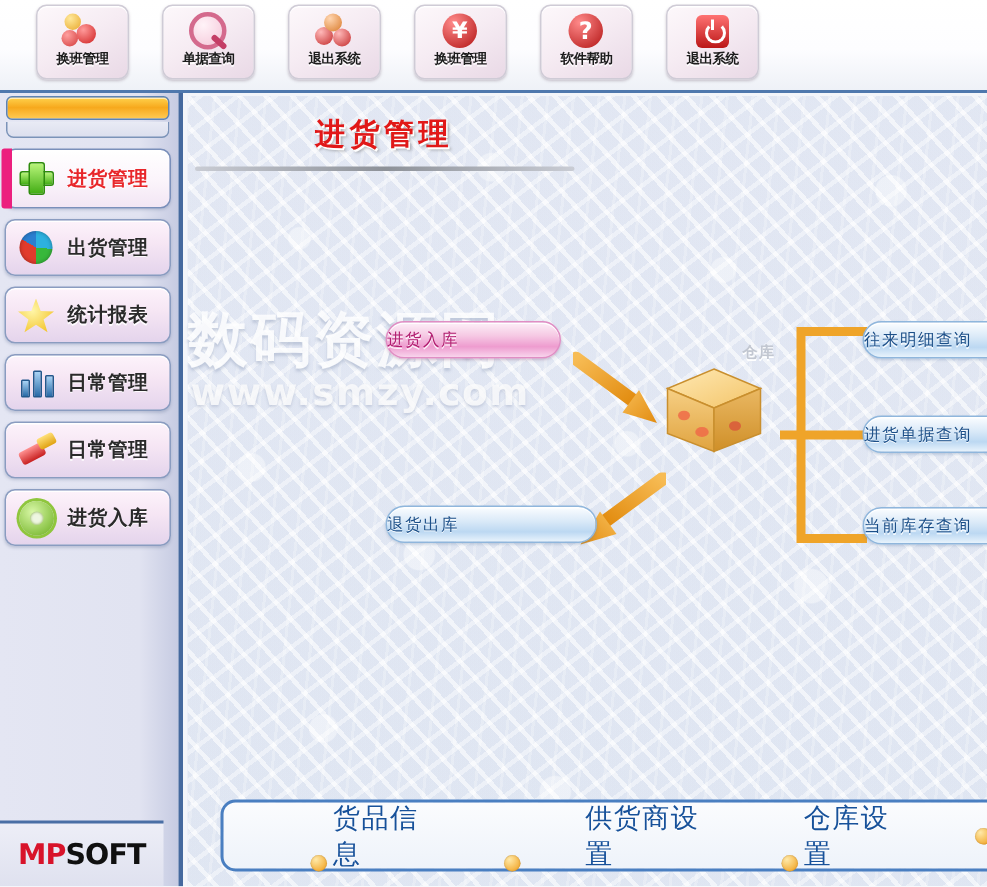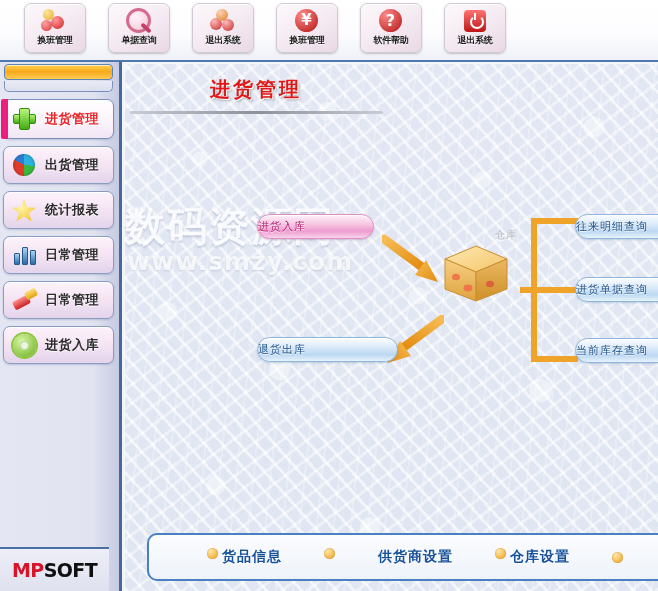--- a/index.html
+++ b/index.html
@@ -337,22 +337,22 @@
   
   #bottombar {
     position: absolute; left: 147px; top: 533px;
     width: 520px; height: 48px;
     border: 2px solid #4a7fc1; border-radius: 10px;
     background: linear-gradient(#fbfcfe,#eef3fa);
     display: flex; align-items: center;
     z-index: 12;
   }
   .bb-item {
-    display: flex; align-items: flex-start;
-    font-size: 14px; font-weight: bold; color: #17519a;
+    display: flex; align-items: flex-end;
+    font-size: 18px; font-weight: normal; color: #17519a;
     letter-spacing: 1px; cursor: pointer;
     text-shadow: 0 1px 0 rgba(255,255,255,.9);
   }
   #bb1 { margin-left: 58px; }
   #bb2 { margin-left: 42px; gap: 39px; }
   #bb3 { margin-left: 42px; }
   #bb4 { margin-left: 42px; }
   .bb-dot {
     width: 11px; height: 11px; border-radius: 50%; margin-right: 4px; flex: none;
     background: radial-gradient(circle at 33% 28%, #ffe9a8, #ef9a12);

